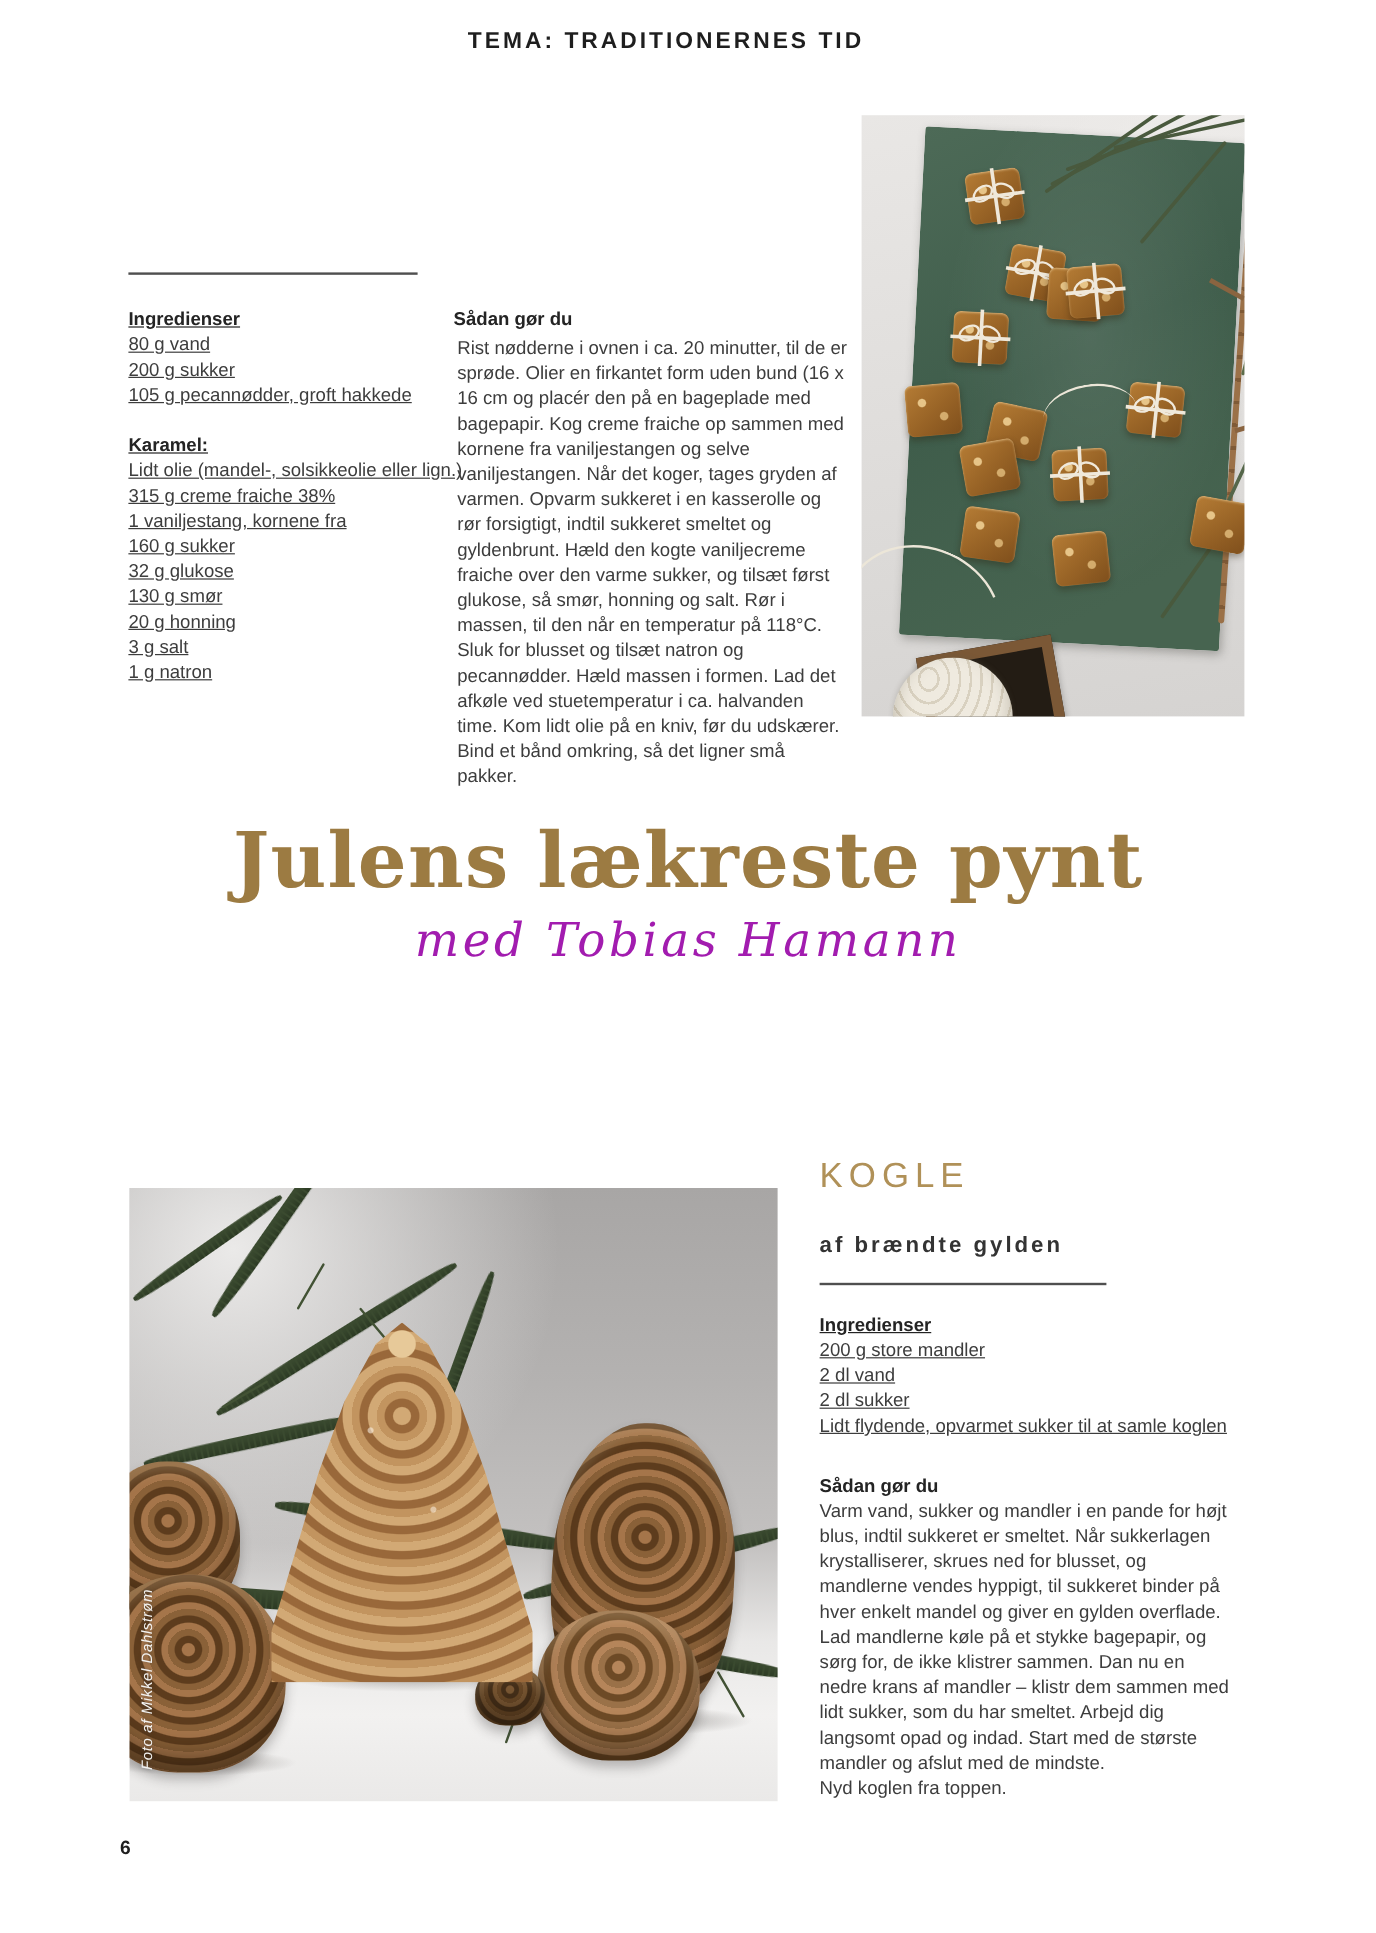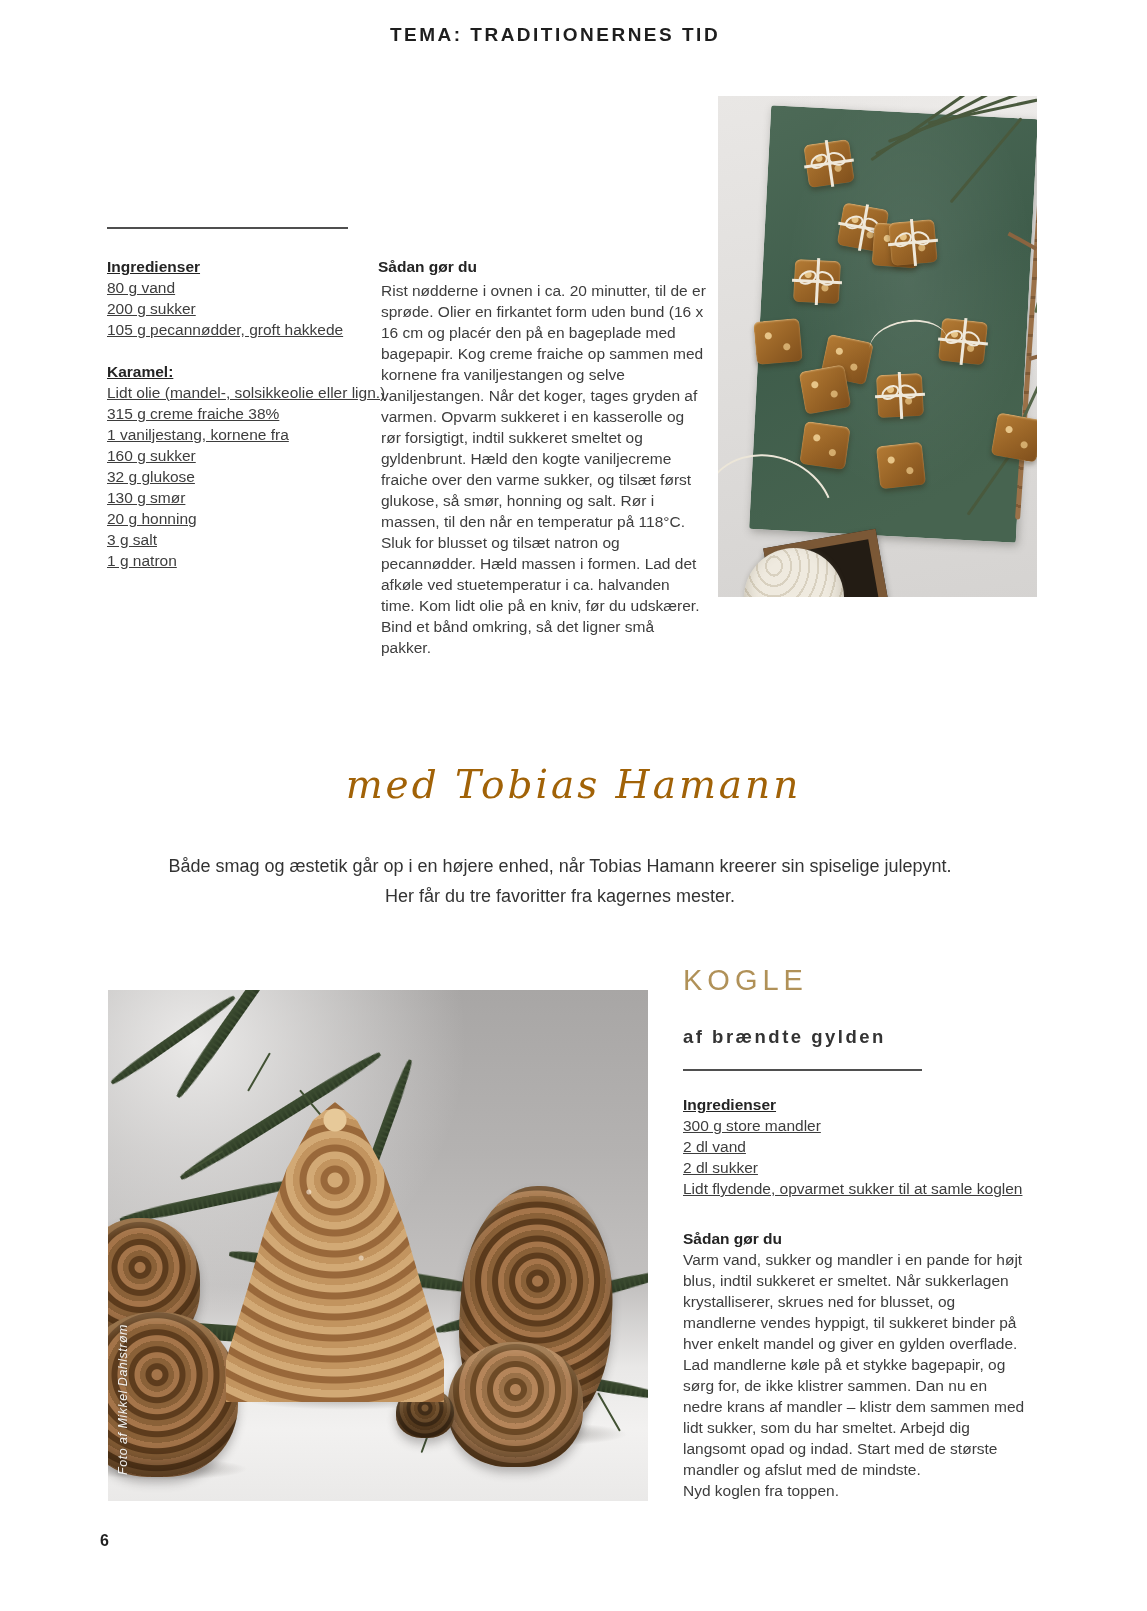--- a/index.html
+++ b/index.html
@@ -21,21 +21,21 @@
   .ing-line{height:21px;white-space:nowrap;text-decoration:underline;}
   .block-gap{height:21px;}
   .method-col{position:absolute;left:378px;top:256px;width:332px;}
   .method-col p{margin:3px;}
 
   .headline{position:absolute;left:0;top:680px;width:1147px;text-align:center;margin:0;
     font-family:"DejaVu Serif","Liberation Serif",serif;font-weight:700;
     font-size:64px;letter-spacing:1px;color:#9c7b42;}
   .script-sub{position:absolute;left:0;top:762px;width:1147px;text-align:center;
     font-family:"DejaVu Serif","Liberation Serif",serif;font-style:italic;
-    font-size:39px;letter-spacing:3px;color:#a16207;}
+    font-size:39px;letter-spacing:3px;color:#a21caf;}
   .intro{position:absolute;left:0;top:851px;width:1120px;text-align:center;margin:0;
     font-size:18px;line-height:30px;color:#333;}
 
   .title2{left:683px;top:964px;font-size:29px;letter-spacing:5px;color:#b09158;}
   .subtitle2{position:absolute;left:683px;top:1026px;font-size:18.5px;font-weight:700;
     letter-spacing:2.5px;color:#333;}
   .rule2{left:683px;top:1069px;width:239px;}
   .ing-col2{position:absolute;left:683px;top:1094px;width:345px;}
   .method-col2{position:absolute;left:683px;top:1228px;width:345px;}
   .method-col2 p{margin:0;}
@@ -180,22 +180,22 @@
     <div class="candy" style="left:84px;top:328px;transform:rotate(8deg);"></div>
     <div class="candy" style="left:160px;top:348px;transform:rotate(-6deg);"></div>
     <div class="candy" style="left:276px;top:320px;transform:rotate(10deg);"></div>
 
     <div class="scurve"></div>
     <div class="frame"></div>
     <div class="yarn"></div>
     <figcaption class="credit credit1">Foto af Mikkel Dahlstrøm</figcaption>
   </figure>
 
+  <h2 class="headline">Julens lækreste pynt</h2>
   <div class="script-sub">med Tobias Hamann</div>
-  <p class="intro"><span>Både smag og æstetik går op i en højere enhed, når Tobias Hamann kreerer sin spiselige julepynt.</span><br><span>Her får du tre favoritter fra kagernes mester.</span></p>
 
   <figure class="photo2">
     <div class="branch" style="left:-10px;top:45px;width:150px;height:10px;transform:rotate(-35deg);"></div>
     <div class="branch" style="left:25px;top:15px;width:210px;height:12px;transform:rotate(-55deg);"></div>
     <div class="branch" style="left:55px;top:120px;width:235px;height:12px;transform:rotate(-32deg);"></div>
     <div class="branch" style="left:10px;top:205px;width:185px;height:12px;transform:rotate(-12deg);"></div>
     <div class="branch" style="left:195px;top:140px;width:160px;height:10px;transform:rotate(-70deg);"></div>
     <div class="branch" style="left:120px;top:275px;width:260px;height:14px;transform:rotate(8deg);"></div>
     <div class="branch" style="left:-5px;top:335px;width:245px;height:16px;transform:rotate(4deg);"></div>
     <div class="branch" style="left:325px;top:305px;width:235px;height:14px;transform:rotate(-14deg);"></div>
@@ -221,21 +221,21 @@
 
     <figcaption class="credit credit2">Foto af Mikkel Dahlstrøm</figcaption>
   </figure>
 
   <h2 class="gold-title title2">KOGLE</h2>
   <div class="subtitle2">af brændte gylden</div>
   <div class="rule rule2"></div>
 
   <div class="ing-col2 body-text">
     <div class="ing-line bold-label">Ingredienser</div>
-    <div class="ing-line">300 g store mandler</div>
+    <div class="ing-line">200 g store mandler</div>
     <div class="ing-line">2 dl vand</div>
     <div class="ing-line">2 dl sukker</div>
     <div class="ing-line">Lidt flydende, opvarmet sukker til at samle koglen</div>
   </div>
 
   <div class="method-col2 body-text">
     <div class="bold-label">Sådan gør du</div>
     <p>Varm vand, sukker og mandler i en pande for højt blus, indtil sukkeret er smeltet. Når sukkerlagen krystalliserer, skrues ned for blusset, og mandlerne vendes hyppigt, til sukkeret binder på hver enkelt mandel og giver en gylden overflade. Lad mandlerne køle på et stykke bagepapir, og sørg for, de ikke klistrer sammen. Dan nu en nedre krans af mandler – klistr dem sammen med lidt sukker, som du har smeltet. Arbejd dig langsomt opad og indad. Start med de største mandler og afslut med de mindste.</p>
     <p class="mnote">Nyd koglen fra toppen.</p>
   </div>

